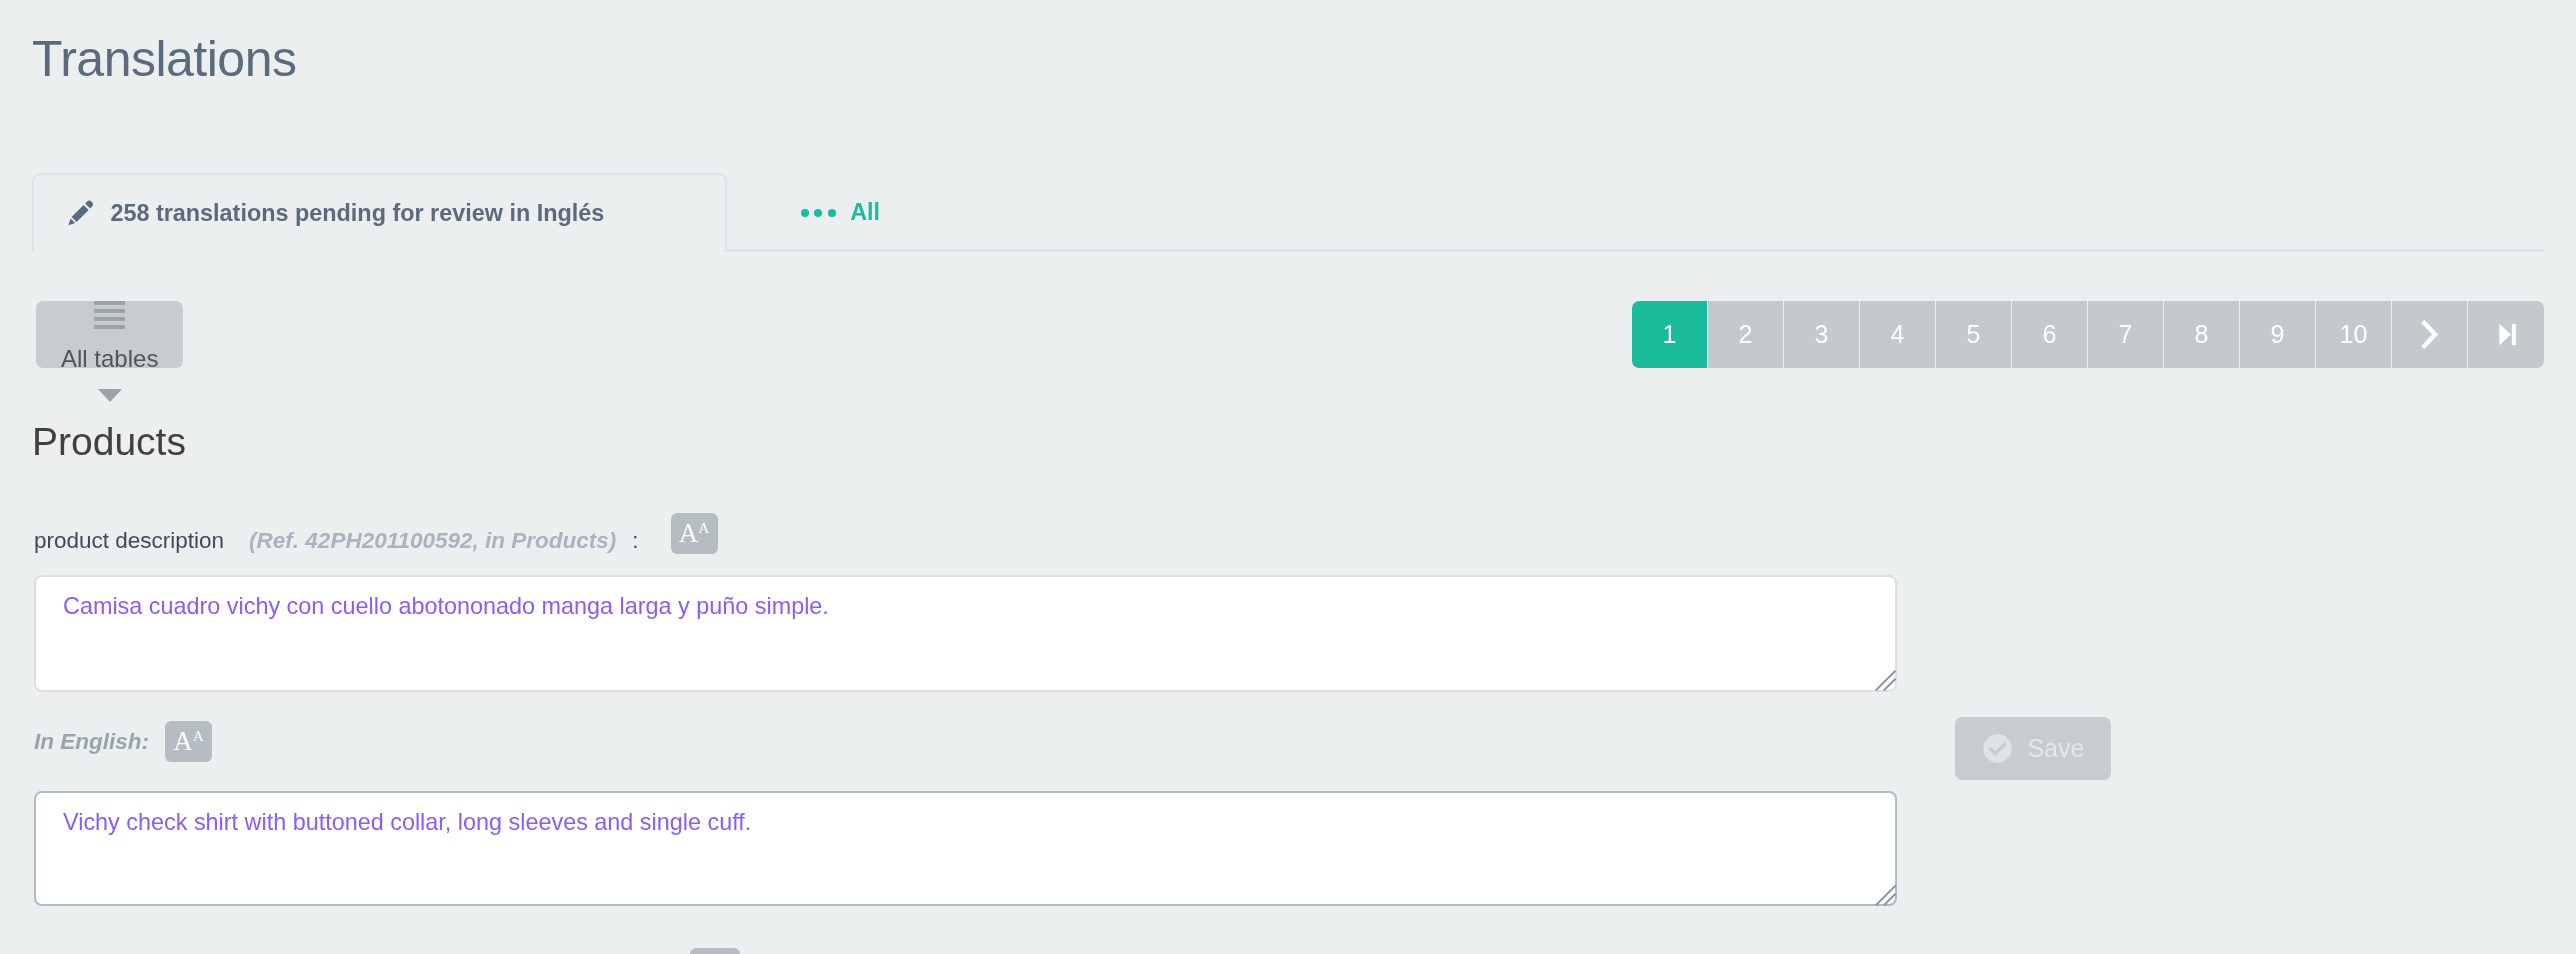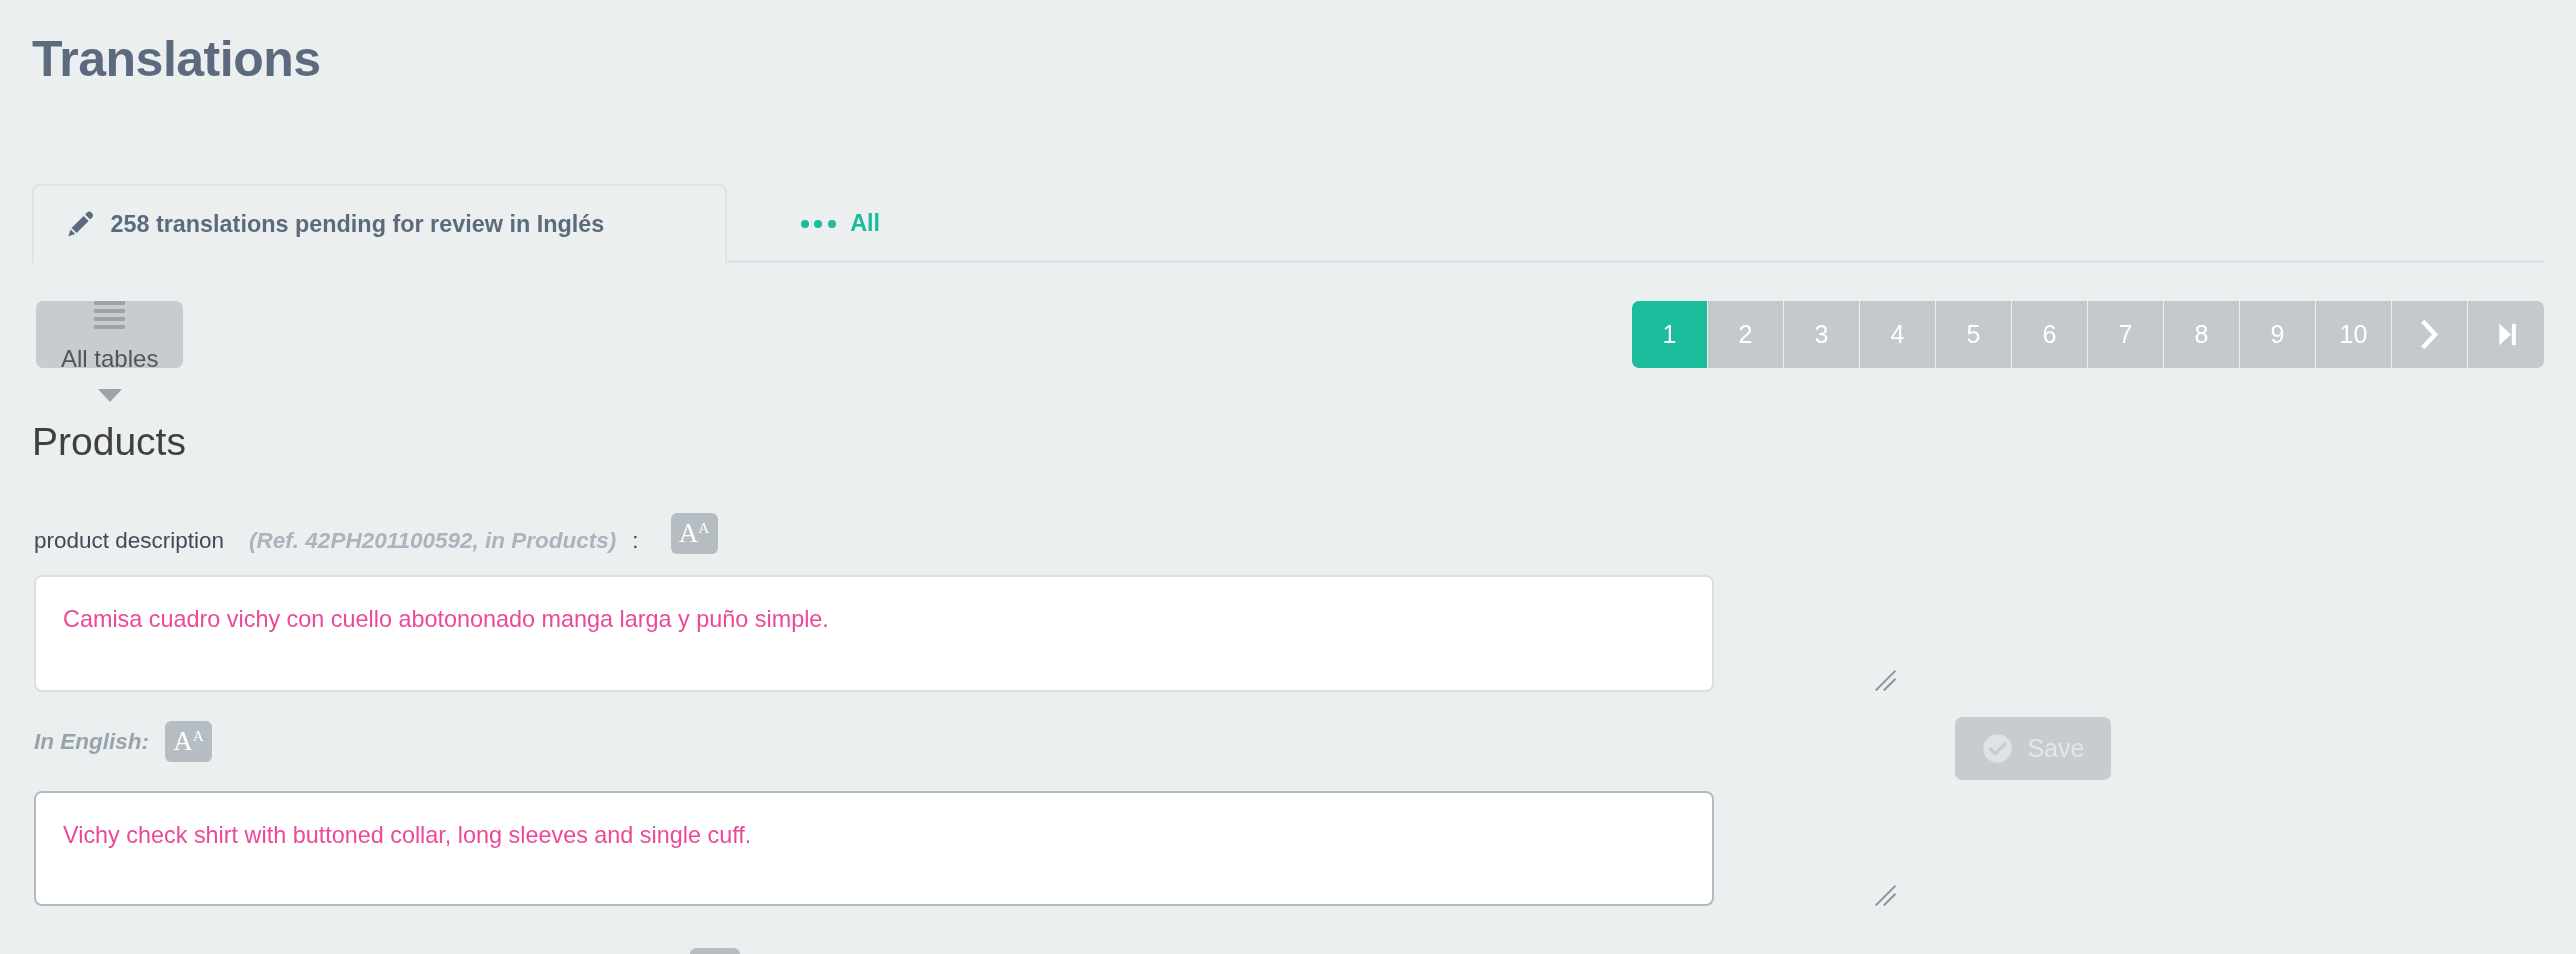--- a/index.html
+++ b/index.html
@@ -8,27 +8,27 @@
     width: 2576px; height: 955px;
     background: #eceff0;
     font-family: "Liberation Sans", sans-serif;
     overflow: hidden;
   }
   .page { position: relative; width: 2576px; height: 955px; }
 
   
   .page-title {
     position: absolute; left: 32px; top: 34px;
-    font-size: 50px; font-weight: 700; color: #5b6b7d;
+    font-size: 50px; font-weight: 400; color: #5b6b7d;
     letter-spacing: -0.5px; line-height: 1;
   }
 
   
   .tabstrip {
-    position: absolute; left: 0; top: 184px; width: 2576px; height: 79px; text-align: right;
+    position: absolute; left: 0; top: 173px; width: 2576px; height: 79px; text-align: right;
   }
   .tabstrip-rule {
     position: absolute; left: 725px; right: 32px; bottom: 0; height: 2.7px;
     background: #dfe3e6;
   }
   .tab {
     position: absolute; display: flex; align-items: center; gap: 14.4px;
     height: 79px; padding: 0 31px;
     font-size: 23.4px; font-weight: 700;
     cursor: pointer; user-select: none;
@@ -115,25 +115,25 @@
     background: #b6bdc2; border: none; border-radius: 6.3px;
     color: #ffffff; cursor: pointer;
     font-family: "Liberation Serif", serif;
     line-height: 1; flex: none;
   }
   .aa-btn .a-big { font-size: 27px; }
   .aa-btn .a-small { font-size: 15.3px; vertical-align: super; position: relative; top: -6.3px; left: 0px; }
 
   
   .ta {
-    position: absolute; left: 34px; width: 1680px;
+    position: absolute; left: 34px; width: 1863px;
     background: #ffffff; border-radius: 8px;
-    padding: 27px 27px;
-    font-family: "Liberation Sans", sans-serif;
-    font-size: 23.4px; color: #ec4899; line-height: 1.3;
+    padding: 14px 27px;
+    font-family: "Liberation Sans", sans-serif;
+    font-size: 23.4px; color: #8b5cf6; line-height: 1.3;
     resize: none; outline: none; overflow: hidden;
   }
   .ta-source { top: 575px; height: 117px; border: 2.7px solid #dcdfe1; }
   .ta-target { top: 791px; height: 115px; border: 2.7px solid #b3bac1; }
 
   .resize-grip {
     position: absolute; width: 23.4px; height: 23.4px; pointer-events: none;
   }
   .resize-grip svg { display: block; }
 

